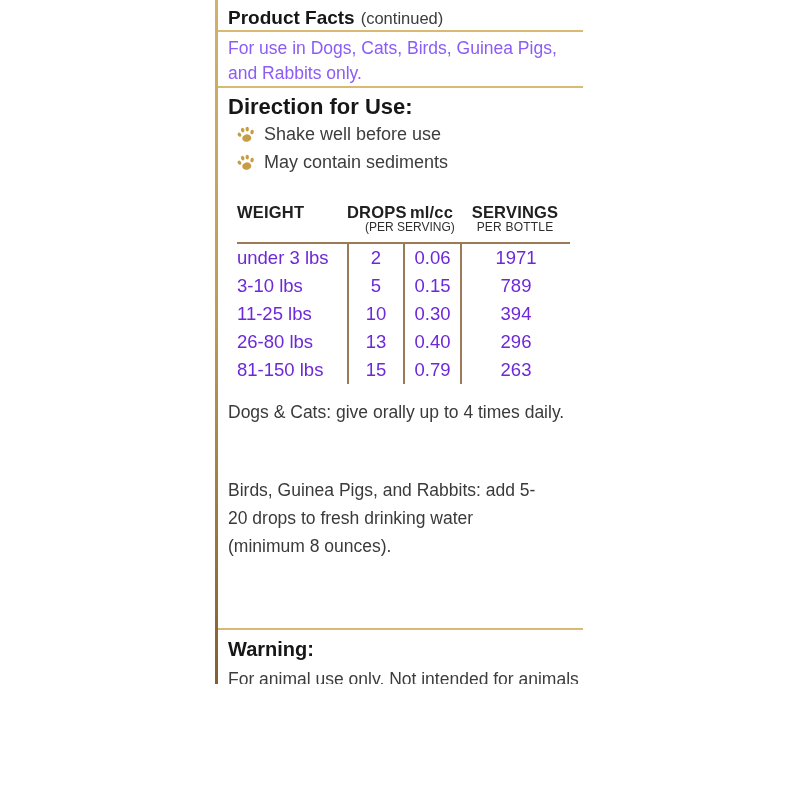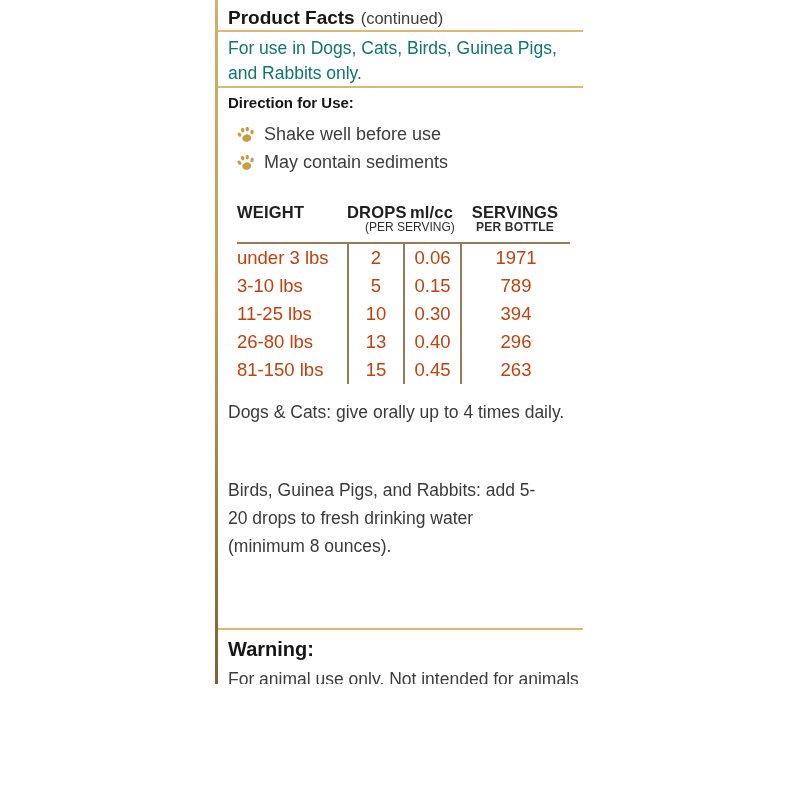--- a/index.html
+++ b/index.html
@@ -15,40 +15,40 @@
   .hr1{top:30px;}
   .hr2{top:86px;}
   .hr3{top:628px;}
 
   .sec{position:absolute;left:228px;}
 
   .pf-title{top:7px;width:360px;white-space:nowrap;}
   .pf-title .pf{font-size:19px;font-weight:bold;color:#161616;}
   .pf-title .cont{font-size:16.5px;color:#3c3c3c;margin-left:6px;}
 
-  .for-use{top:36px;width:358px;font-size:17.5px;line-height:25px;color:#0f766e;}
+  .for-use{top:36px;width:358px;font-size:17.5px;line-height:25px;color:#8b5cf6;}
 
-  .dir-title{top:94px;font-size:15px;font-weight:bold;color:#161616;}
+  .dir-title{top:94px;font-size:22px;font-weight:bold;color:#161616;}
 
   .bullet{position:absolute;left:237px;display:flex;align-items:center;gap:9px;}
   .bullet1{top:122px;}
   .bullet2{top:150px;}
   .bullet .txt{font-size:18px;color:#3d3d3d;line-height:24px;}
   .paw{transform:rotate(-12deg);display:block;}
 
   .dose-table{position:absolute;left:237px;top:203px;width:333px;}
   .thead{display:grid;grid-template-columns:110px 56px 57px 110px;
          border-bottom:2px solid #9b7a58;padding-bottom:8px;}
   .th{font-size:16.5px;font-weight:bold;color:#202020;text-align:center;line-height:18px;letter-spacing:0.2px;}
   .th-weight{text-align:left;}
   .sub{font-size:12px;color:#2e2e2e;text-align:center;line-height:13px;}
   .sub-serving{grid-column:2 / 5;grid-row:2;justify-self:start;margin-left:18px;}
-  .sub-bottle{grid-column:4;grid-row:2;font-weight:700;letter-spacing:0.2px;}
+  .sub-bottle{grid-column:4;grid-row:2;font-weight:400;letter-spacing:0.2px;}
   .tbody{display:grid;grid-template-columns:110px 56px 57px 110px;grid-auto-rows:28px;}
-  .cell{font-size:18.5px;color:#c2410c;display:flex;align-items:center;justify-content:center;}
+  .cell{font-size:18.5px;color:#6d28d9;display:flex;align-items:center;justify-content:center;}
   .c-w{justify-content:flex-start;}
   .vline{border-left:2px solid #9b7a58;}
 
   .note1{top:398px;width:352px;font-size:17.5px;line-height:28px;}
   .note2{top:476px;width:322px;font-size:17.5px;line-height:28px;}
 
   .warn-title{top:638px;font-size:20px;font-weight:bold;color:#161616;}
   .warn-body{top:666px;width:358px;font-size:17.5px;line-height:26.5px;color:#3d3d3d;}
 </style>
 </head>
@@ -114,21 +114,21 @@
       <div class="cell vline">0.30</div>
       <div class="cell vline">394</div>
 
       <div class="cell c-w">26-80 lbs</div>
       <div class="cell vline">13</div>
       <div class="cell vline">0.40</div>
       <div class="cell vline">296</div>
 
       <div class="cell c-w">81-150 lbs</div>
       <div class="cell vline">15</div>
-      <div class="cell vline">0.45</div>
+      <div class="cell vline">0.79</div>
       <div class="cell vline">263</div>
     </div>
   </div>
 
   <div class="sec note1">Dogs &amp; Cats: give orally up to 4 times daily.</div>
   <div class="sec note2">Birds, Guinea Pigs, and Rabbits: add 5-20 drops to fresh drinking water (minimum 8 ounces).</div>
 
   <div class="hr hr3"></div>
 
   <div class="sec warn-title">Warning:</div>

